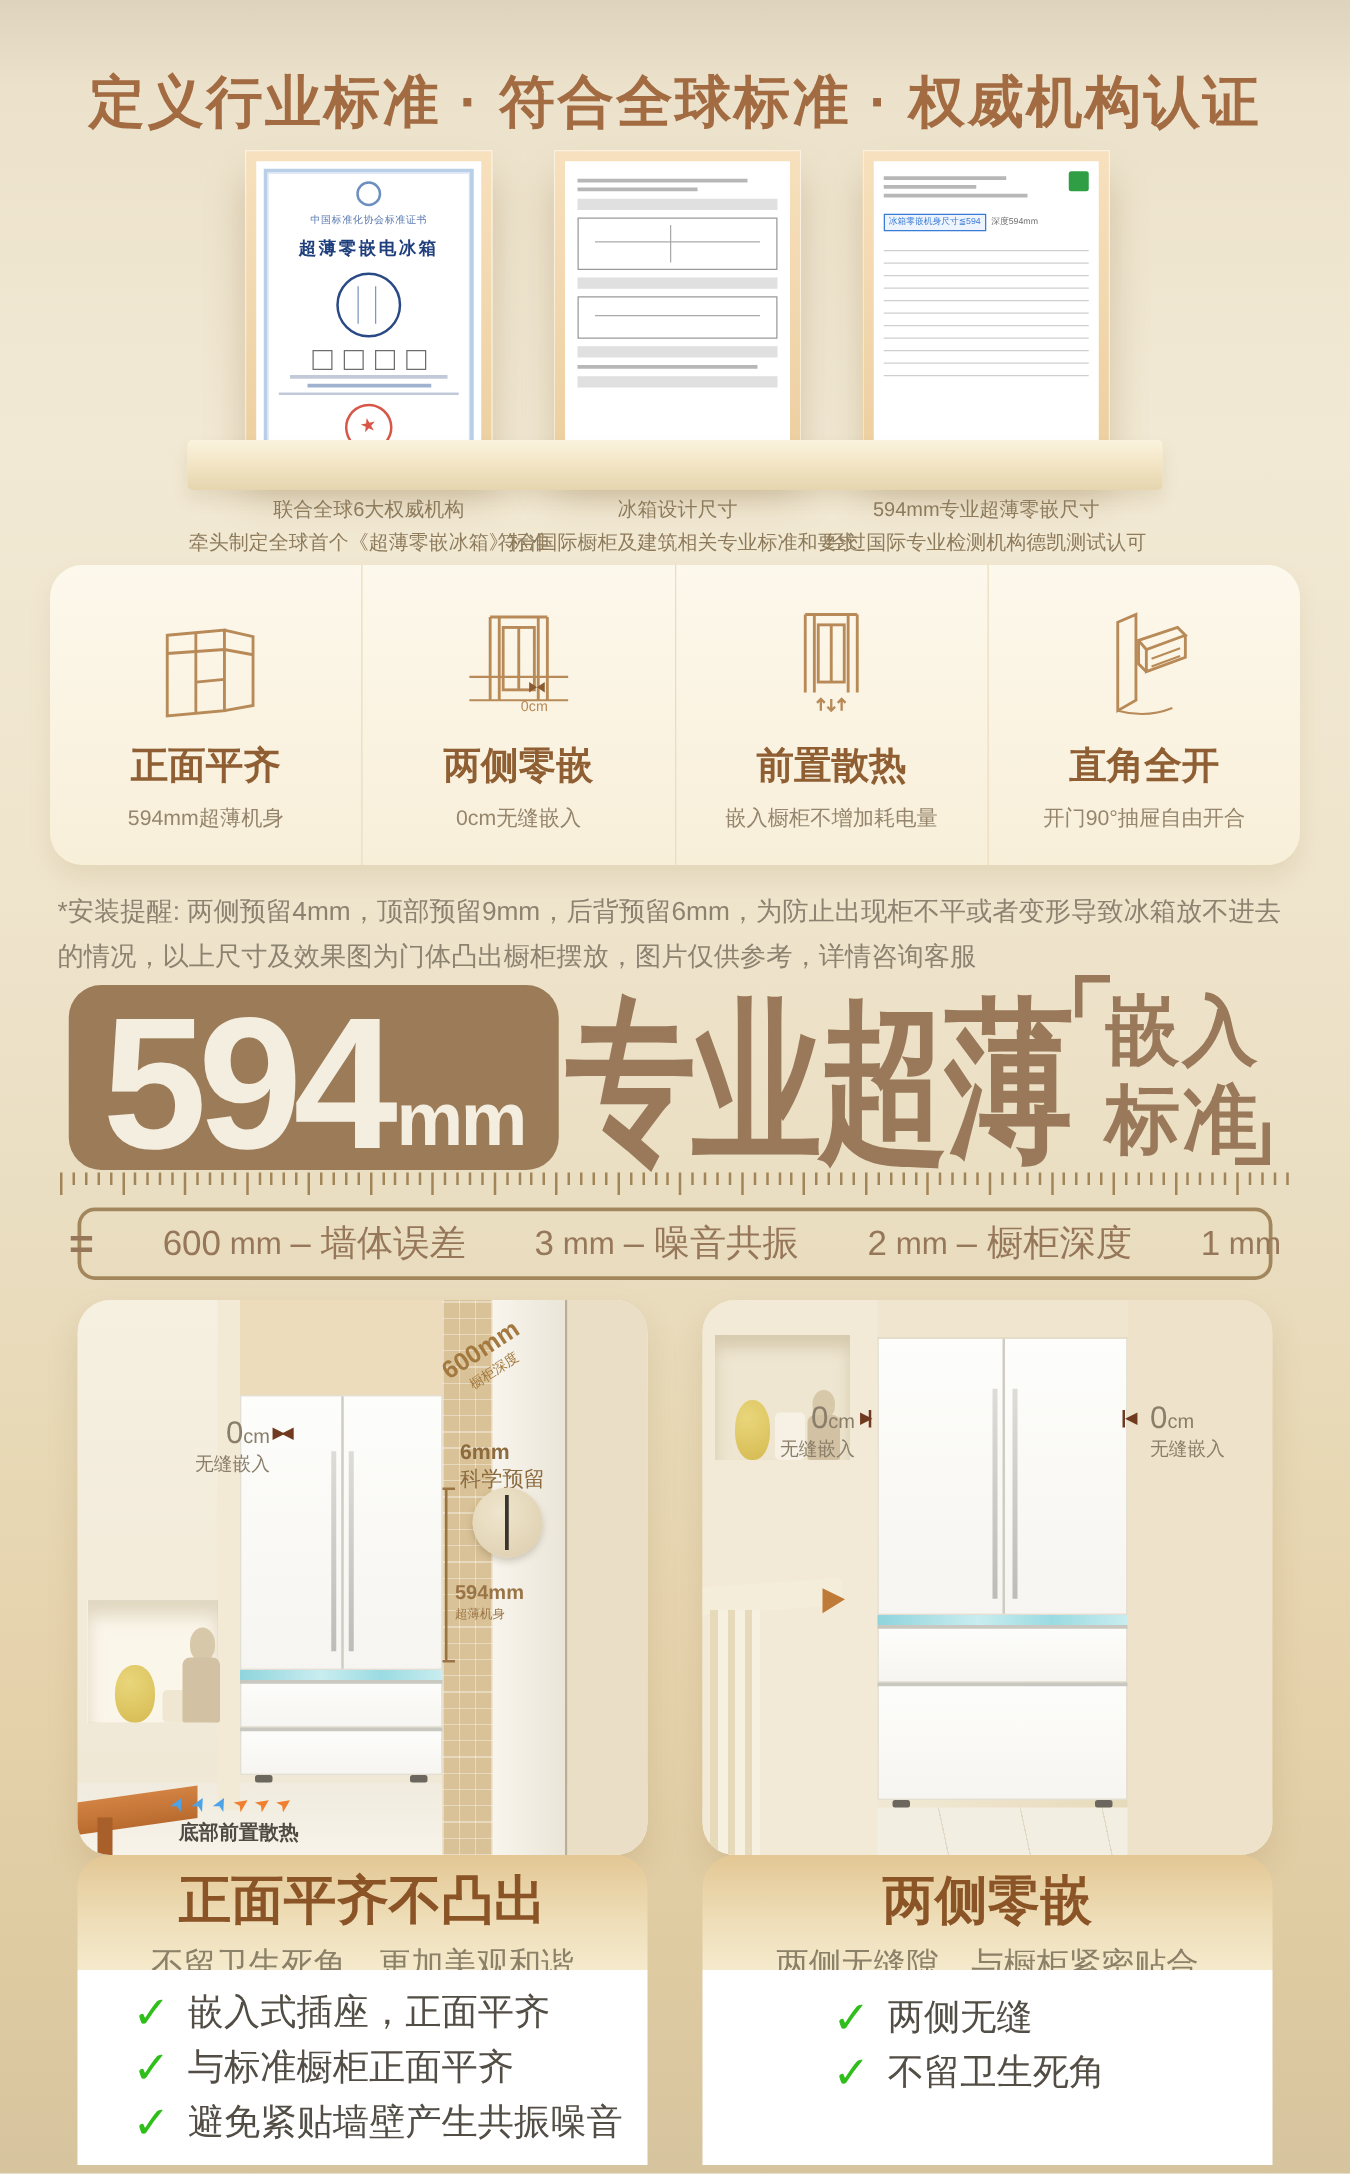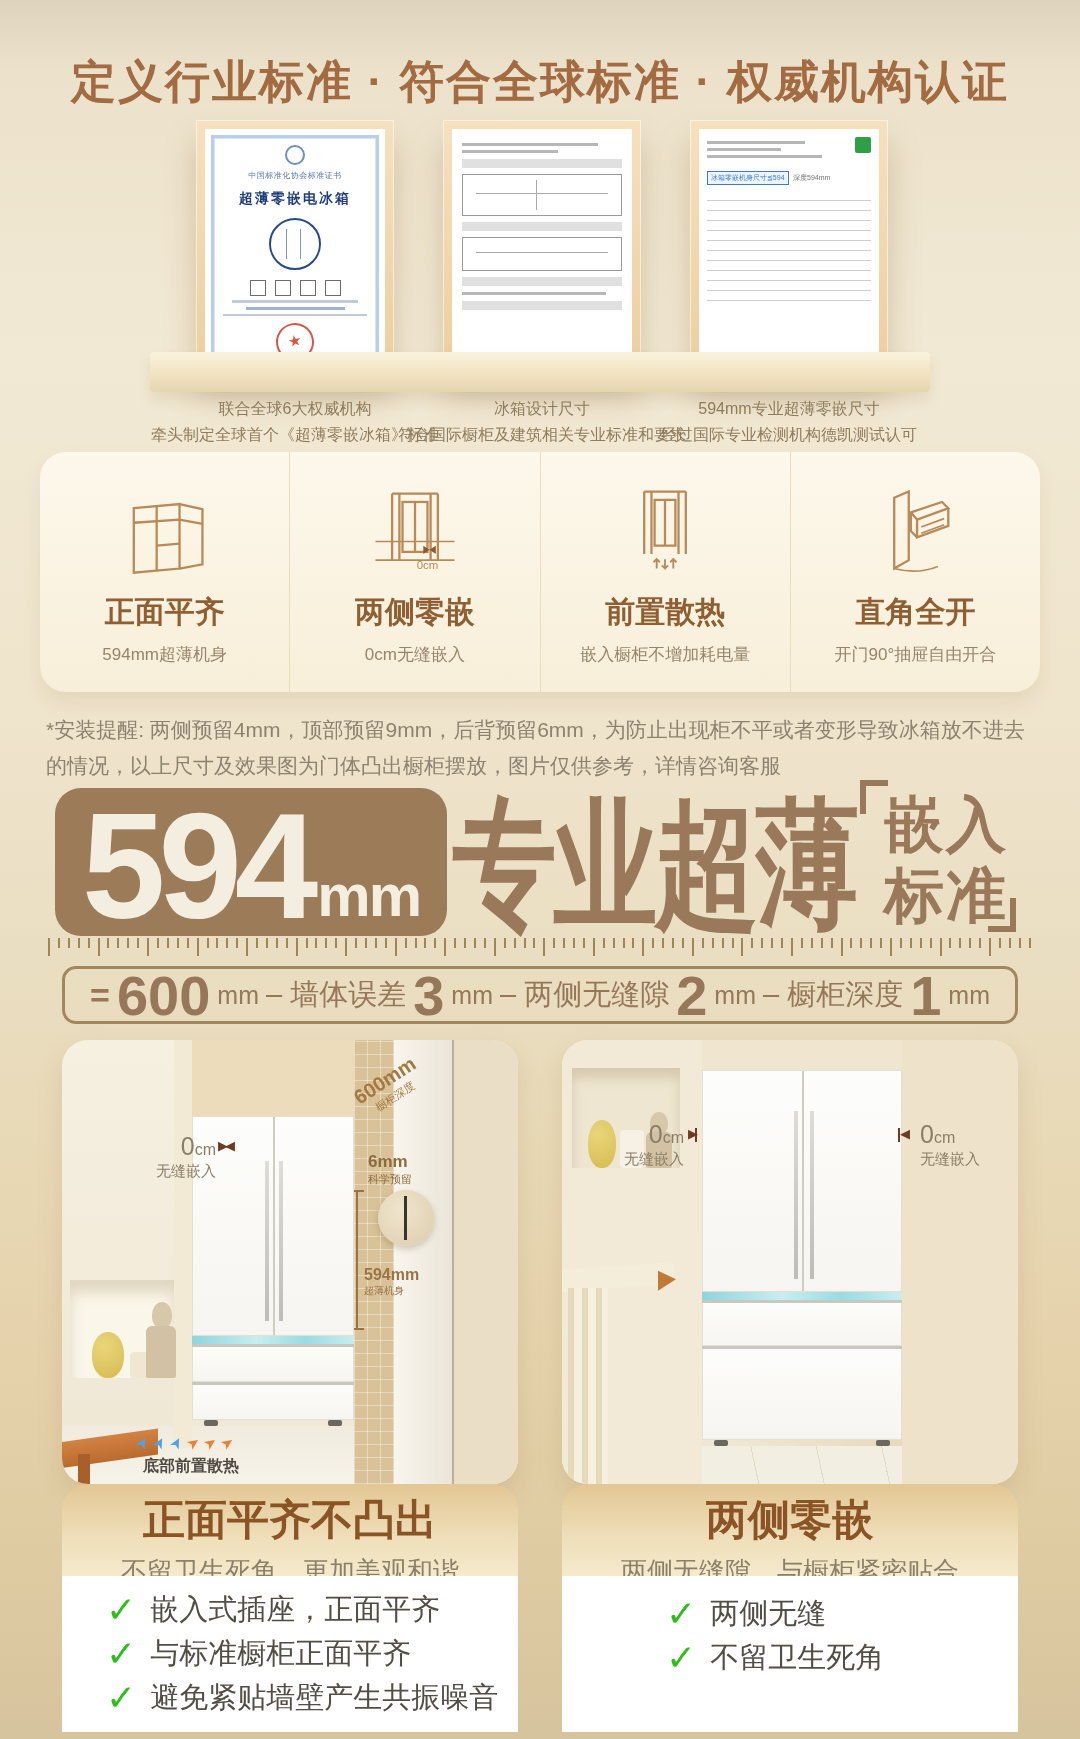--- a/index.html
+++ b/index.html
@@ -64,21 +64,21 @@
 
   
   .ruler{top:938px;left:48px;width:984px;height:20px;display:flex;justify-content:space-between;align-items:flex-start;}
   .tick{width:2px;height:10px;background:#a28557;display:block;}
   .tick.tall{height:18px;}
 
   
   .formula{top:966px;left:62px;width:956px;height:58px;border:3px solid #a2875e;border-radius:14px;box-sizing:border-box;
     display:flex;align-items:center;justify-content:center;gap:7px;color:#97775a;white-space:nowrap;}
   .f-eq{font-size:34px;font-weight:700;}
-  .f-bignum{font-size:56px;font-weight:700;}
+  .f-bignum{font-size:28px;font-weight:400;margin-left:48px;}
   .f-unit{font-size:25px;}
   .f-text{font-size:29px;font-weight:500;}
 
   
   .photo{top:1040px;width:456px;height:444px;border-radius:26px;overflow:hidden;box-shadow:0 12px 24px rgba(150,118,65,.18);}
   .photo.left{left:62px;background:linear-gradient(180deg,#f6f0e1,#efe7d4);}
   .photo.right{left:562px;background:linear-gradient(115deg,#f4eddd 0%,#f0e7d1 55%,#e0cfa9 100%);}
   .ann-num{font-size:25px;color:#8a7e6a;font-weight:500;}
   .ann-unit{font-size:16px;color:#8a7e6a;}
   .ann-label{font-size:15px;color:#8a7e6a;margin-top:1px;}
@@ -401,21 +401,21 @@
       <i class="tick"></i>
     </div>
 
   <div class="abs formula">
     <span class="f-eq">=</span>
     <span class="f-bignum">600</span>
       <span class="f-unit">mm</span>
     <span class="f-text">– 墙体误差</span>
     <span class="f-bignum">3</span>
       <span class="f-unit">mm</span>
-    <span class="f-text">– 两侧无缝隙</span>
+    <span class="f-text">– 噪音共振</span>
     <span class="f-bignum">2</span>
       <span class="f-unit">mm</span>
     <span class="f-text">– 橱柜深度</span>
     <span class="f-bignum">1</span>
       <span class="f-unit">mm</span>
   </div>
 
   <div class="abs photo left">
     <div class="abs lp-floor"></div>
     <div class="abs lp-rail"></div>
@@ -451,21 +451,21 @@
     </div>
     <div class="abs marker" style="left:156px;top:98px;"><span>▶</span><span>◀</span></div>
 
     <div class="abs rot-label" style="left:284px;top:28px;width:86px;">
       <div style="font-size:20px;font-weight:700;">600mm</div>
       <div style="font-size:11px;">橱柜深度</div>
     </div>
 
     <div class="abs" style="left:306px;top:112px;width:80px;text-align:left;color:#8c6b3f;">
       <div style="font-size:17px;font-weight:700;">6mm</div>
-      <div style="font-size:11px;">科学预留</div>
+      <div style="font-size:17px;">科学预留</div>
     </div>
     <div class="abs gap-circle">
         <i></i>
       </div>
 
     <div class="abs dim-line" style="left:294px;top:152px;height:136px;">
       <span class="dim-cap" style="top:-2px;"></span>
         <span class="dim-cap" style="bottom:-2px;"></span>
     </div>
     <div class="abs" style="left:302px;top:226px;color:#9b7446;">

